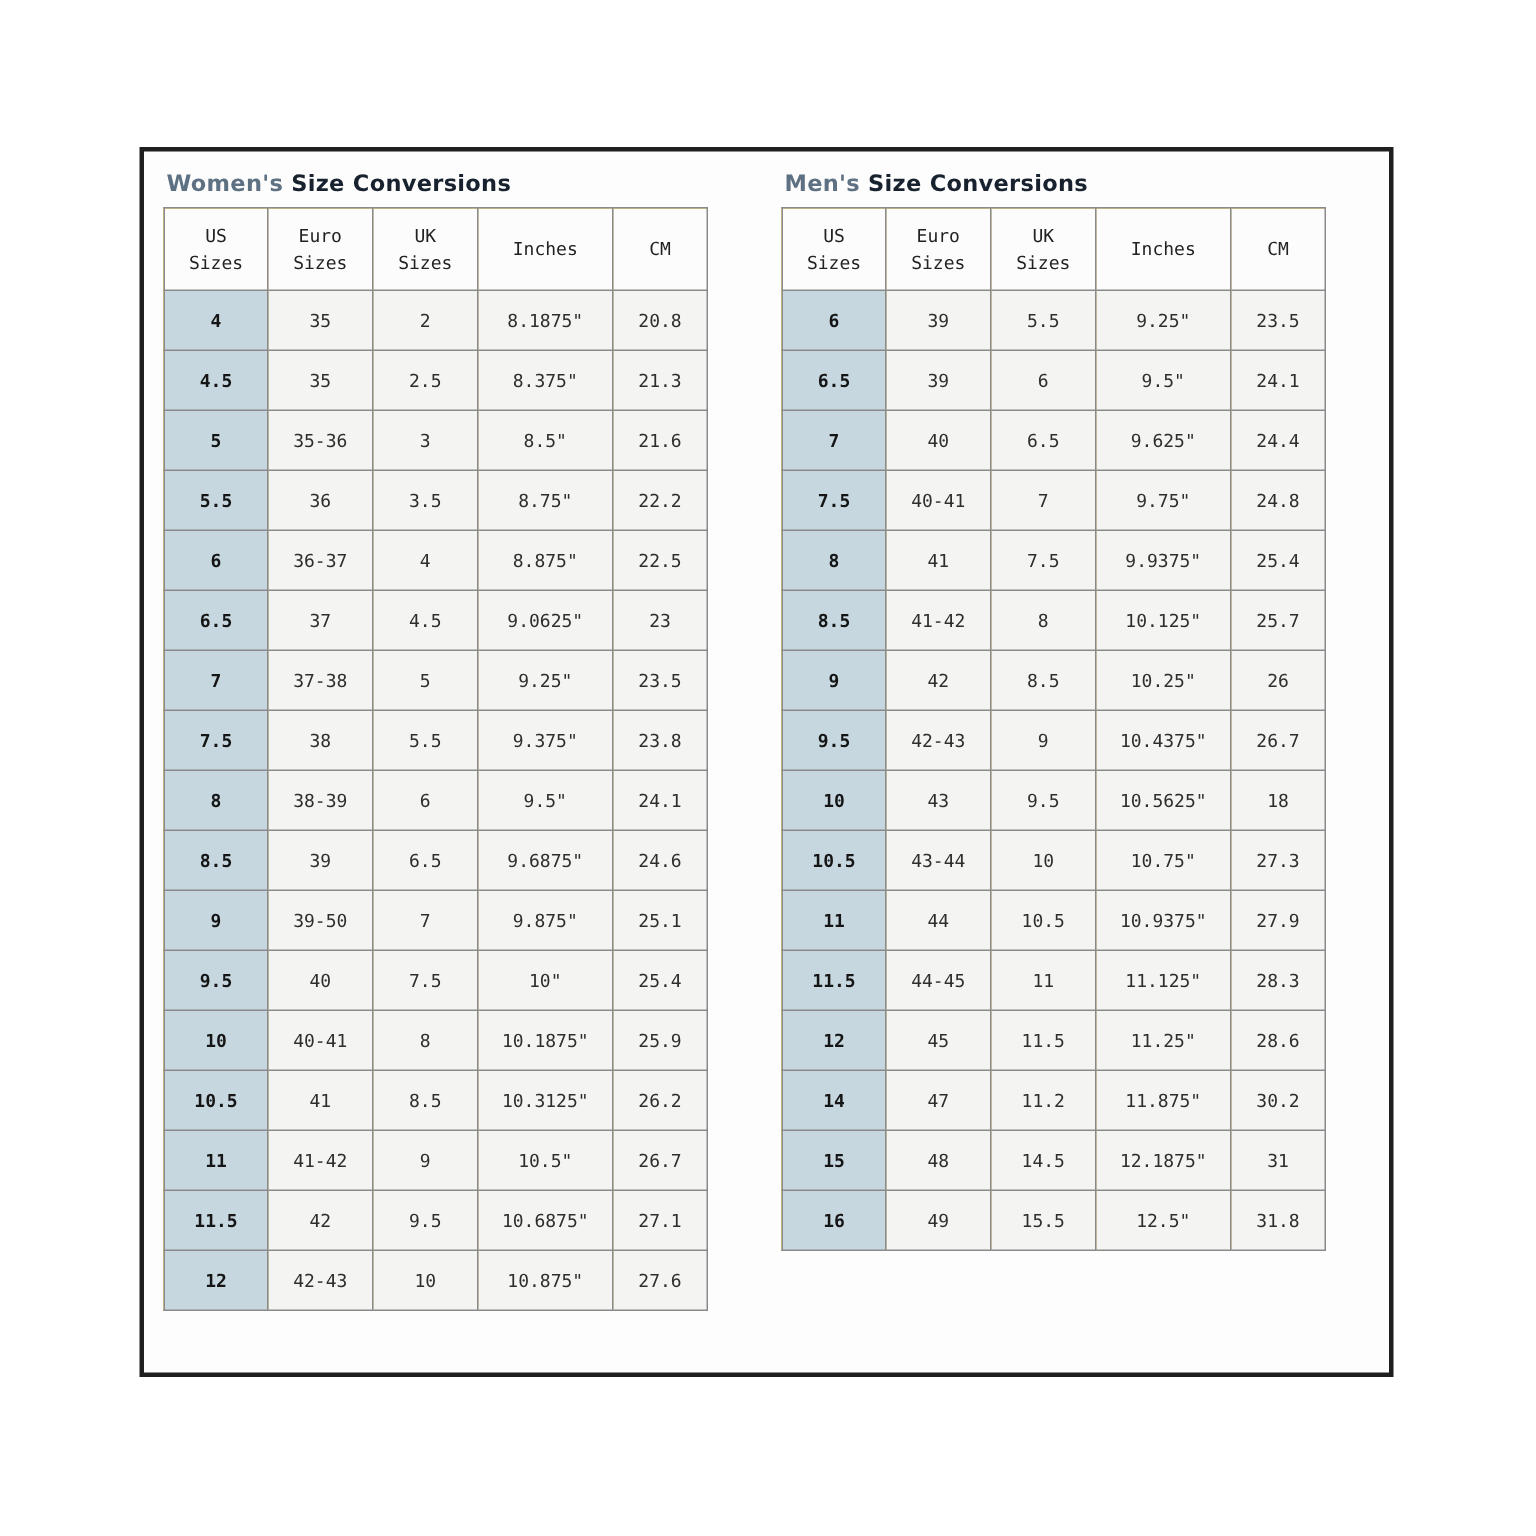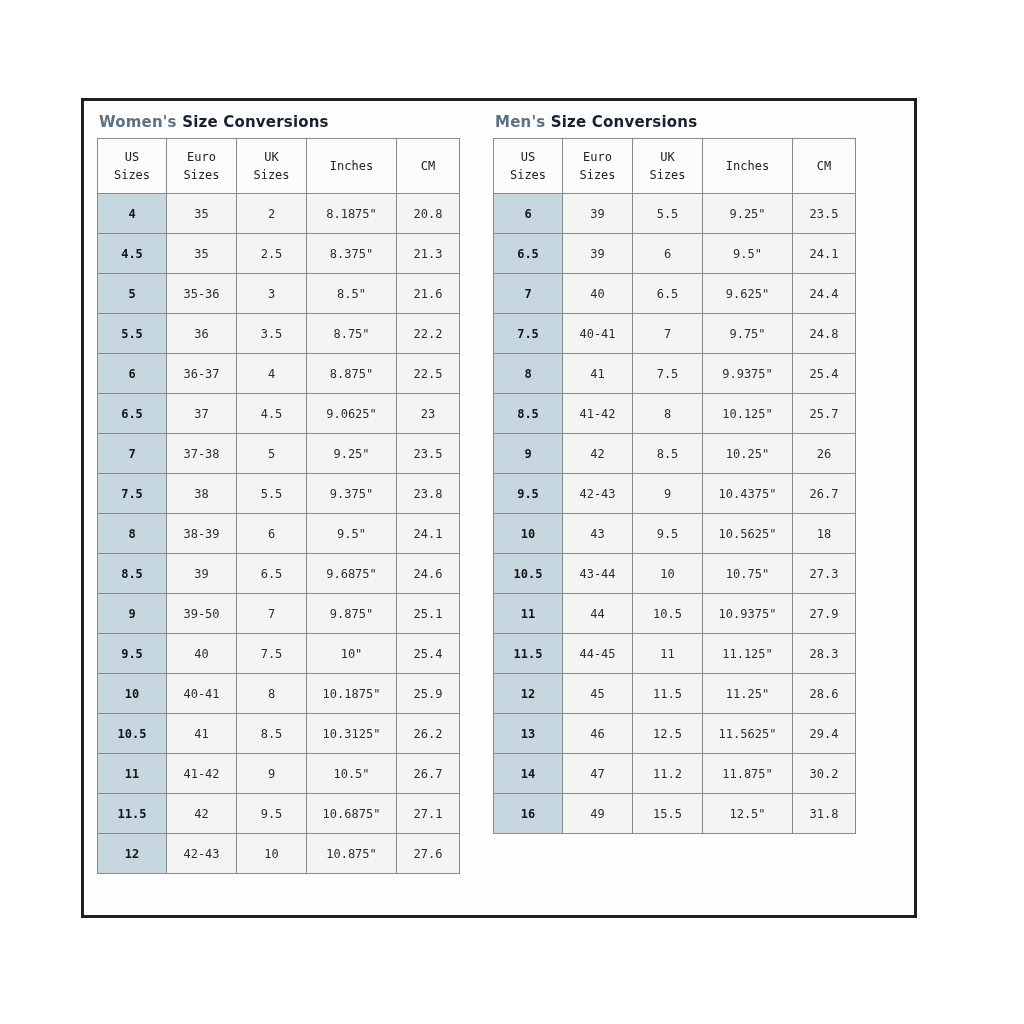--- a/index.html
+++ b/index.html
@@ -15,28 +15,28 @@
   html,body{margin:0;padding:0;}
   .canvas{
     position:relative;
     width:1024px;height:1024px;
     background:#ffffff;
     font-family:"DejaVu Sans", sans-serif;
     overflow:hidden;
   }
   .panel{
     position:absolute;
-    left:81px;top:98px;
+    left:93px;top:98px;
     width:836px;height:820px;
     box-sizing:border-box;
     border:3px solid var(--panel-border);
     background:#fdfdfd;
     padding:10px 0 0 13px;
     display:flex;
-    gap:32px;
+    gap:48px;
   }
   .chart-section{width:364px;flex:0 0 auto;}
   .chart-title{
     margin:2px 0 7px 2px;
     font-size:15px;
     font-weight:bold;
     letter-spacing:0.2px;
     font-family:"DejaVu Sans", sans-serif;
   }
   .chart-title .t-prefix{color:var(--title-prefix);}
@@ -343,34 +343,34 @@
               <td>28.3</td>
             </tr>
             <tr>
               <td class="us-cell">12</td>
               <td>45</td>
               <td>11.5</td>
               <td>11.25"</td>
               <td>28.6</td>
             </tr>
             <tr>
-              <td class="us-cell">13</td>
-              <td>46</td>
-              <td>12.5</td>
-              <td>11.5625"</td>
-              <td>29.4</td>
-            </tr>
-            <tr>
               <td class="us-cell">14</td>
               <td>47</td>
               <td>11.2</td>
               <td>11.875"</td>
               <td>30.2</td>
             </tr>
             <tr>
+              <td class="us-cell">15</td>
+              <td>48</td>
+              <td>14.5</td>
+              <td>12.1875"</td>
+              <td>31</td>
+            </tr>
+            <tr>
               <td class="us-cell">16</td>
               <td>49</td>
               <td>15.5</td>
               <td>12.5"</td>
               <td>31.8</td>
             </tr>
           </tbody>
       </table>
     </section>
 

